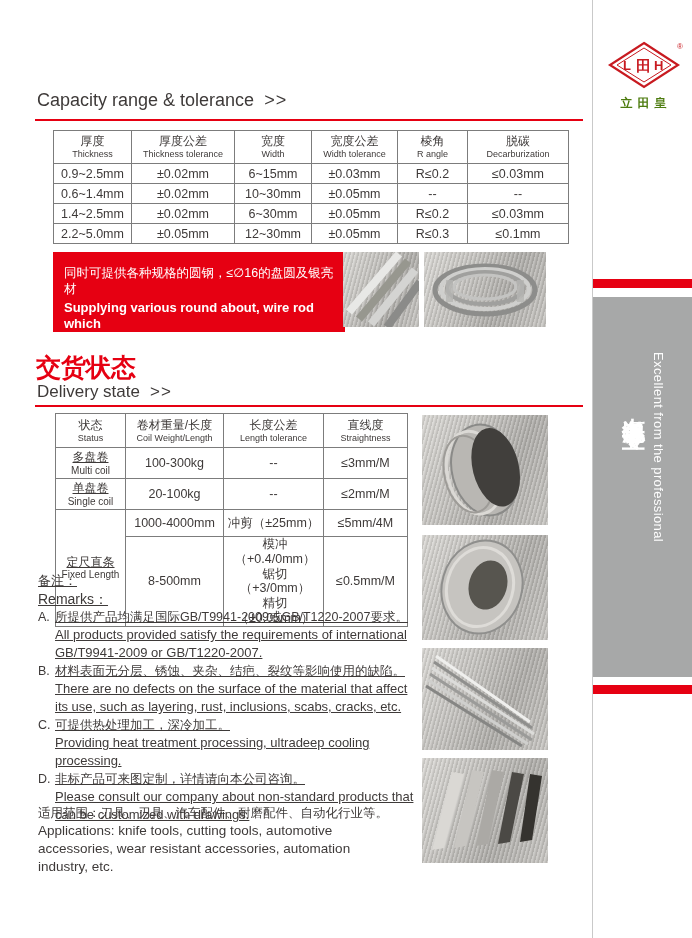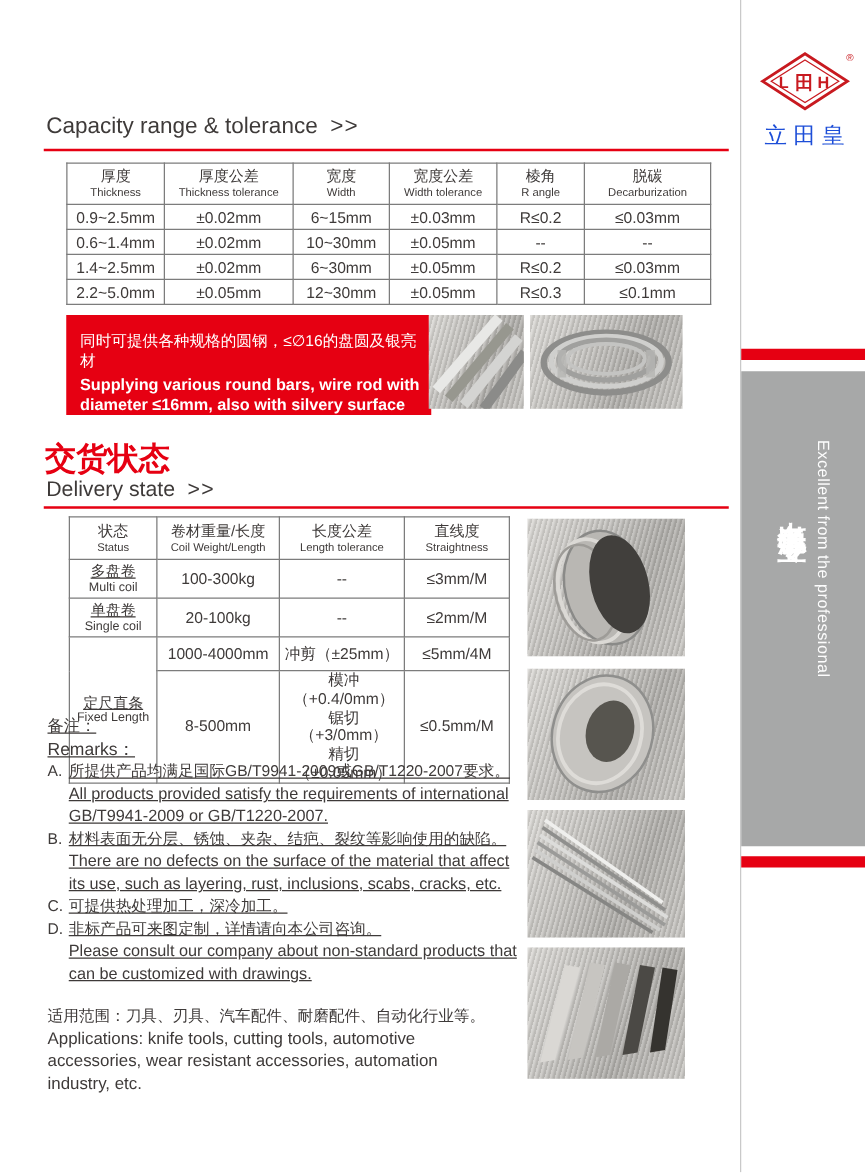--- a/index.html
+++ b/index.html
@@ -11,21 +11,21 @@
   .fold-line{left:592px;top:0;width:1px;height:938px;background:#c9c9c9;}
   .sb-red-top{left:593px;top:279px;width:99px;height:9px;background:#e60012;}
   .sb-gray{left:593px;top:297px;width:99px;height:380px;background:#a7a8a8;}
   .sb-red-bot{left:593px;top:685px;width:99px;height:9px;background:#e60012;}
   .v-zh{left:619px;top:399px;writing-mode:vertical-rl;text-orientation:upright;
         font-size:23px;font-weight:bold;color:#fff;letter-spacing:2px;}
   .v-en{left:651px;top:352px;writing-mode:vertical-rl;font-size:13px;color:#fdfdfd;letter-spacing:.4px;}
 
   
   .logo{left:604px;top:40px;width:84px;text-align:center;}
-  .logo-name{font-size:18px;font-weight:normal;color:#1d4ed8;letter-spacing:5px;margin-top:1px;
+  .logo-name{font-size:12px;font-weight:bold;color:#4d7c0f;letter-spacing:5px;margin-top:1px;
              font-family:"Liberation Serif","DejaVu Serif",serif;}
 
   
   .s-title-zh{font-weight:bold;color:#e60012;line-height:1.05;}
   .s1-zh{left:36px;top:58px;font-size:29px;}
   .s1-en{left:37px;top:90px;font-size:18px;color:#3e3a39;}
   .s2-zh{left:36px;top:354px;font-size:25px;}
   .s2-en{left:37px;top:382px;font-size:17px;color:#3e3a39;}
   .arrows{margin-left:10px;letter-spacing:1px;}
   .rule{height:2px;background:#e60012;}
@@ -175,21 +175,21 @@
           <td>12~30mm</td>
           <td>±0.05mm</td>
           <td>R≤0.3</td>
           <td>≤0.1mm</td>
     </tr>
   </tbody>
     </table>
 
   <div class="abs banner">
     <div class="b-zh">同时可提供各种规格的圆钢，≤∅16的盘圆及银亮材</div>
-    <div class="b-en">Supplying various round bars, wire rod with</div>
+    <div class="b-en">Supplying various round about, wire rod which</div>
     <div class="b-en">diameter ≤16mm, also with silvery surface</div>
   </div>
 
   <div class="abs metal ph-roundbars">
     <svg width="76" height="75">
       <line x1="56" y1="2" x2="6" y2="60" stroke="#e8e8e6" stroke-width="8"></line>
       <line x1="65" y1="9" x2="16" y2="67" stroke="#97978f" stroke-width="8"></line>
       <line x1="72" y1="18" x2="28" y2="72" stroke="#d4d4d2" stroke-width="8"></line>
       <line x1="77" y1="30" x2="44" y2="75" stroke="#8b8b89" stroke-width="8"></line>
     </svg>
@@ -322,20 +322,21 @@
       <div class="rk-en">All products provided satisfy the requirements of international GB/T9941-2009 or GB/T1220-2007.</div>
     </div>
     <div class="rk-item">
       <span class="rk-label">B.</span>
       <div class="rk-zh">材料表面无分层、锈蚀、夹杂、结疤、裂纹等影响使用的缺陷。</div>
       <div class="rk-en">There are no defects on the surface of the material that affect its use, such as layering, rust, inclusions, scabs, cracks, etc.</div>
     </div>
     <div class="rk-item">
       <span class="rk-label">C.</span>
       <div class="rk-zh">可提供热处理加工，深冷加工。</div>
+      <div class="rk-en">Providing heat treatment processing, ultradeep cooling processing.</div>
     </div>
     <div class="rk-item">
       <span class="rk-label">D.</span>
       <div class="rk-zh">非标产品可来图定制，详情请向本公司咨询。</div>
       <div class="rk-en">Please consult our company about non-standard products that can be customized with drawings.</div>
     </div>
   </div>
 
   <div class="abs apps">
     <div class="ap-zh">适用范围：刀具、刃具、汽车配件、耐磨配件、自动化行业等。</div>

